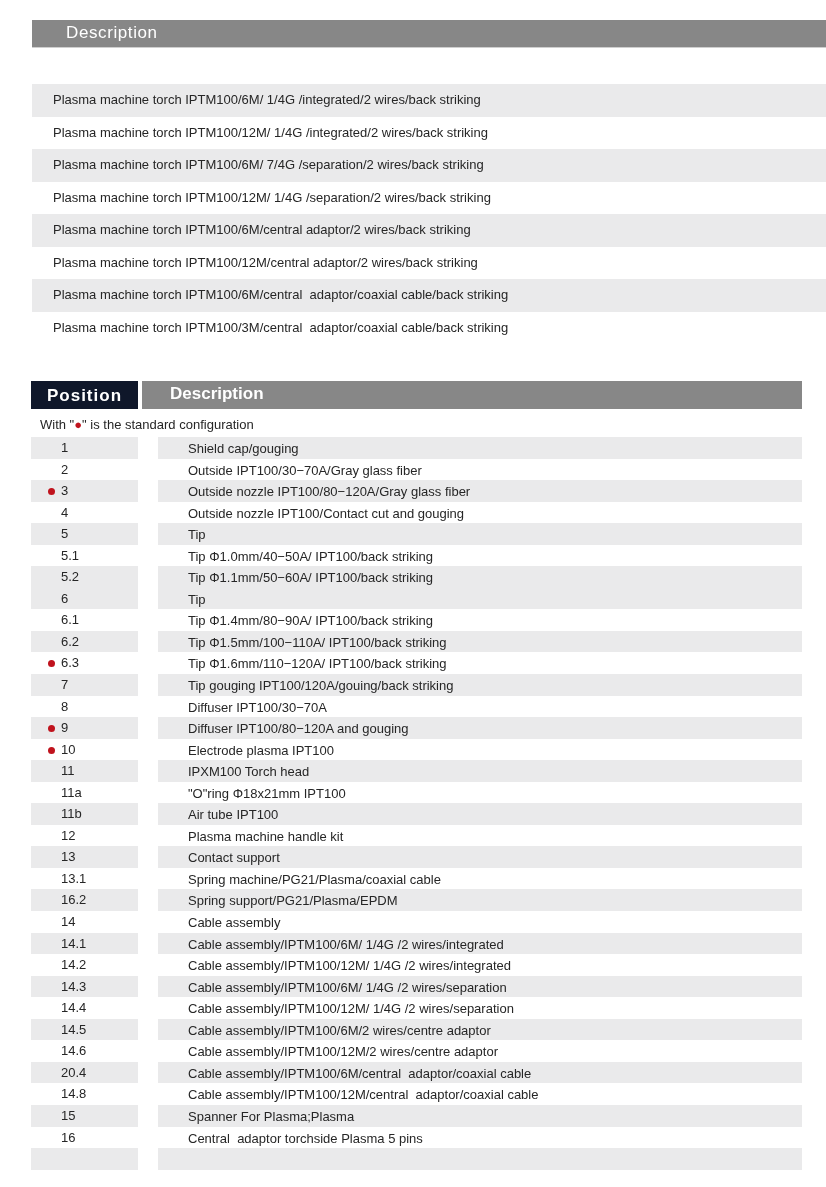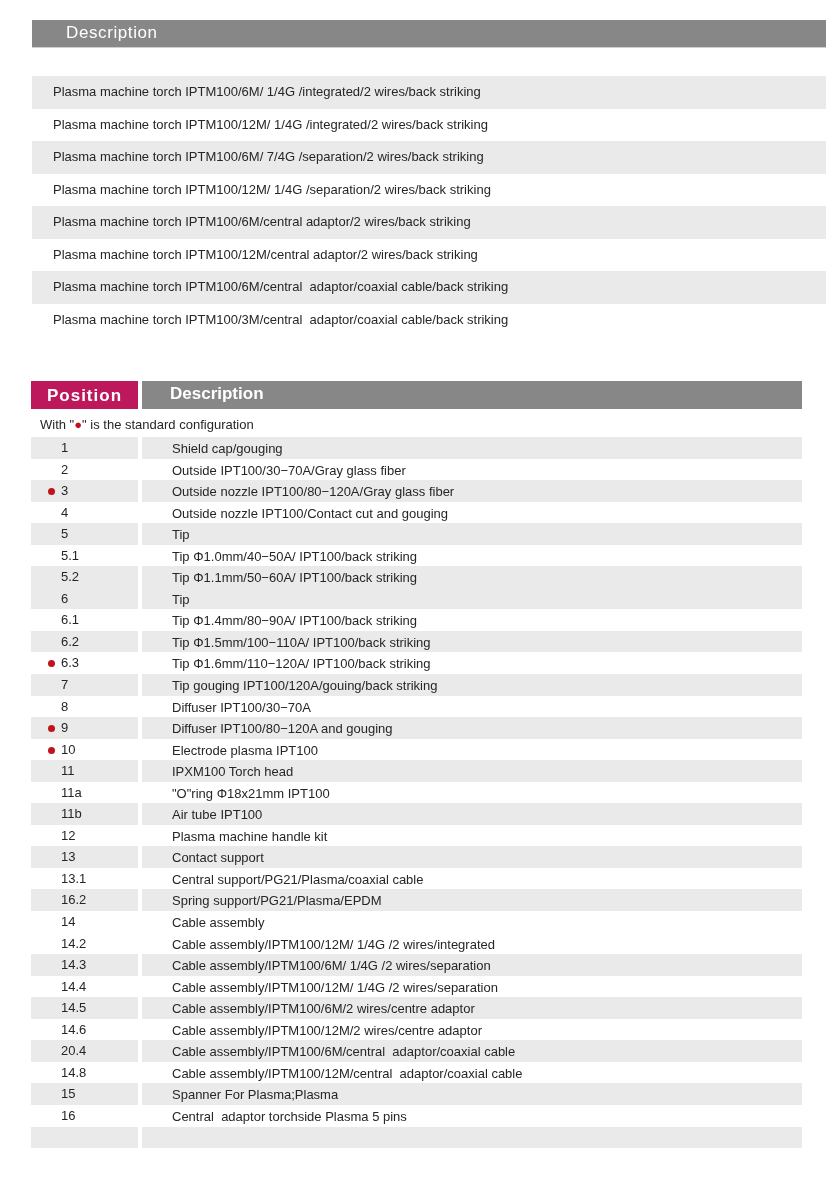--- a/index.html
+++ b/index.html
@@ -8,44 +8,44 @@
       font-family: "Liberation Sans", sans-serif; color: #2a2a2a;
     }
     .top-header {
       position: absolute; left: 32px; top: 20px; width: 794px; height: 27px;
       background: #878787; border-bottom: 1px solid #cfcfcf;
     }
     .top-header span {
       position: absolute; left: 34px; top: 3px; font-size: 17px; color: #ffffff;
       letter-spacing: 0.6px;
     }
-    .models { position: absolute; left: 32px; top: 76px; width: 794px; }
+    .models { position: absolute; left: 32px; top: 84px; width: 794px; }
     .model-row {
       height: 32.5px; line-height: 32px; padding-left: 21px; font-size: 13px;
       color: #262626; white-space: pre;
     }
     .model-row.alt { background: #eaeaeb; }
 
     .parts { position: absolute; left: 31px; top: 381px; width: 771px; }
     .parts-head { display: flex; height: 28px; }
     .parts-head .h-pos {
-      width: 107px; background: #be185d; color: #fff; font-weight: bold;
+      width: 107px; background: #0f172a; color: #fff; font-weight: bold;
       font-size: 17px; line-height: 30px; text-align: center; letter-spacing: 1px;
     }
     .parts-head .h-desc {
       flex: 1; margin-left: 4px; background: #878787; color: #fff; font-weight: bold;
       font-size: 17px; line-height: 26px; padding-left: 28px;
     }
     .note {
       height: 28px; line-height: 32px; font-size: 13px; padding-left: 9px; color: #262626;
     }
     .note .dot { color: #c0131d; }
     .part-row { display: flex; height: 21.55px; font-size: 13px; color: #262626; }
     .part-row .c-pos { width: 107px; position: relative; line-height: 22px; white-space: pre; }
-    .part-row .c-desc { flex: 1; margin-left: 4px; line-height: 23px; padding-left: 30px; white-space: pre; }
+    .part-row .c-desc { flex: 1; margin-left: 20px; line-height: 23px; padding-left: 30px; white-space: pre; }
     .part-row.alt .c-pos, .part-row.alt .c-desc { background: #eaeaeb; }
     .pos-text { position: absolute; left: 30px; }
     .std-dot {
       position: absolute; left: 17px; top: 8px; width: 7px; height: 7px;
       border-radius: 50%; background: #c0131d;
     }
   </style>
 </head>
 <body>
 
@@ -146,30 +146,34 @@
       <div class="part-row">
         <div class="c-pos"><span class="pos-text">12</span></div>
         <div class="c-desc">Plasma machine handle kit</div>
       </div>
       <div class="part-row alt">
         <div class="c-pos"><span class="pos-text">13</span></div>
         <div class="c-desc">Contact support</div>
       </div>
       <div class="part-row">
         <div class="c-pos"><span class="pos-text">13.1</span></div>
-        <div class="c-desc">Central support/PG21/Plasma/coaxial cable</div>
+        <div class="c-desc">Spring machine/PG21/Plasma/coaxial cable</div>
       </div>
       <div class="part-row alt">
         <div class="c-pos"><span class="pos-text">16.2</span></div>
         <div class="c-desc">Spring support/PG21/Plasma/EPDM</div>
       </div>
       <div class="part-row">
         <div class="c-pos"><span class="pos-text">14</span></div>
         <div class="c-desc">Cable assembly</div>
       </div>
+      <div class="part-row alt">
+        <div class="c-pos"><span class="pos-text">14.1</span></div>
+        <div class="c-desc">Cable assembly/IPTM100/6M/ 1/4G /2 wires/integrated</div>
+      </div>
       <div class="part-row">
         <div class="c-pos"><span class="pos-text">14.2</span></div>
         <div class="c-desc">Cable assembly/IPTM100/12M/ 1/4G /2 wires/integrated</div>
       </div>
       <div class="part-row alt">
         <div class="c-pos"><span class="pos-text">14.3</span></div>
         <div class="c-desc">Cable assembly/IPTM100/6M/ 1/4G /2 wires/separation</div>
       </div>
       <div class="part-row">
         <div class="c-pos"><span class="pos-text">14.4</span></div>

